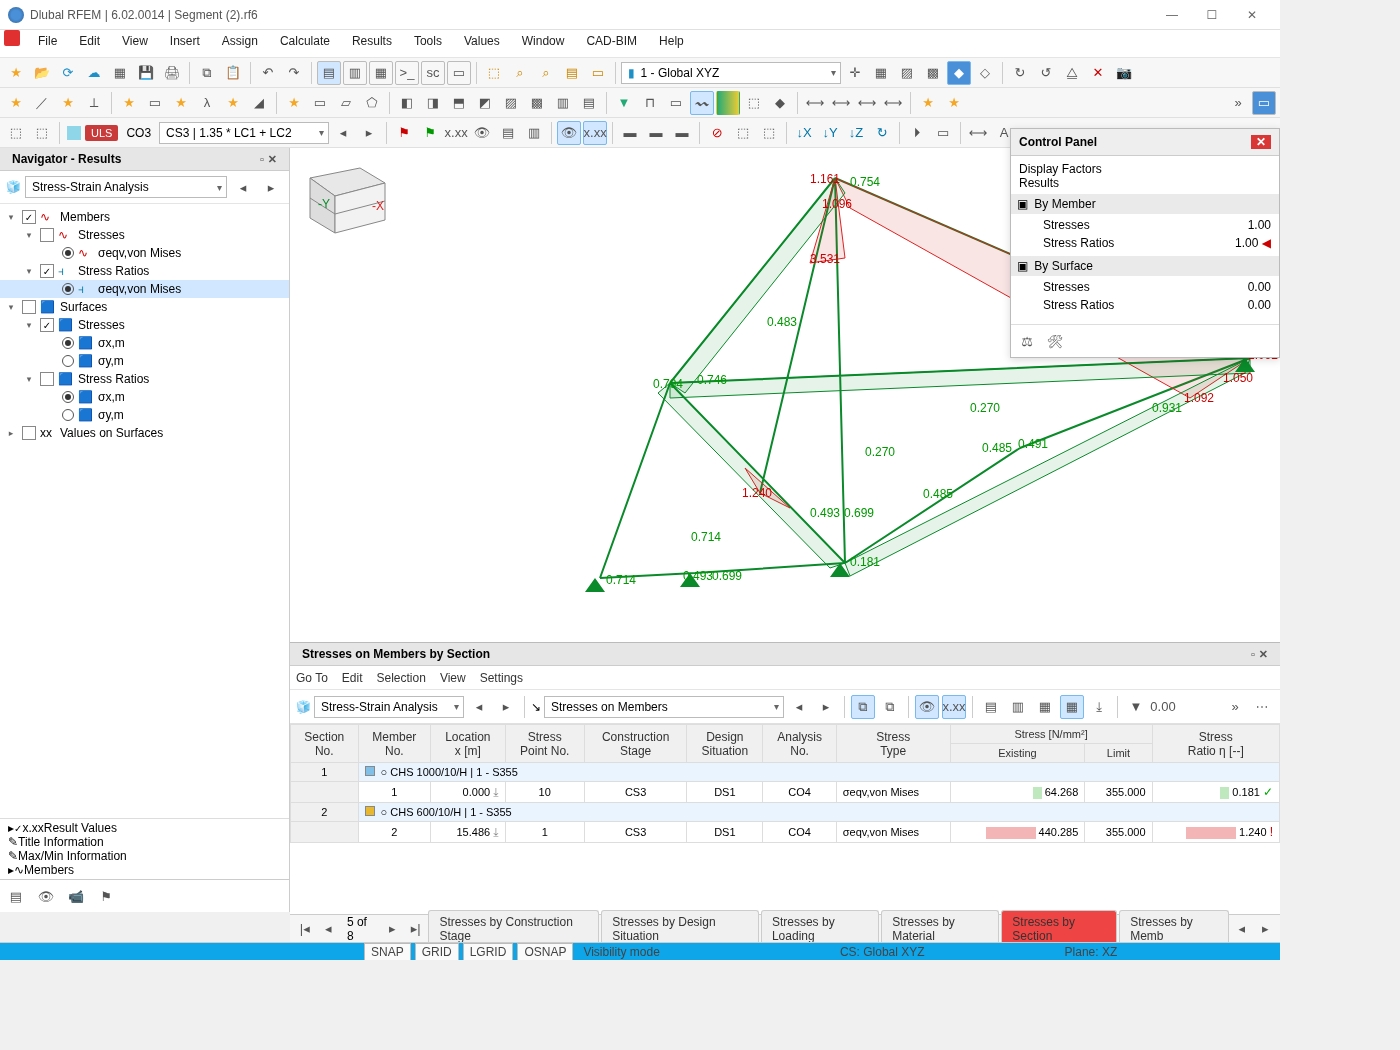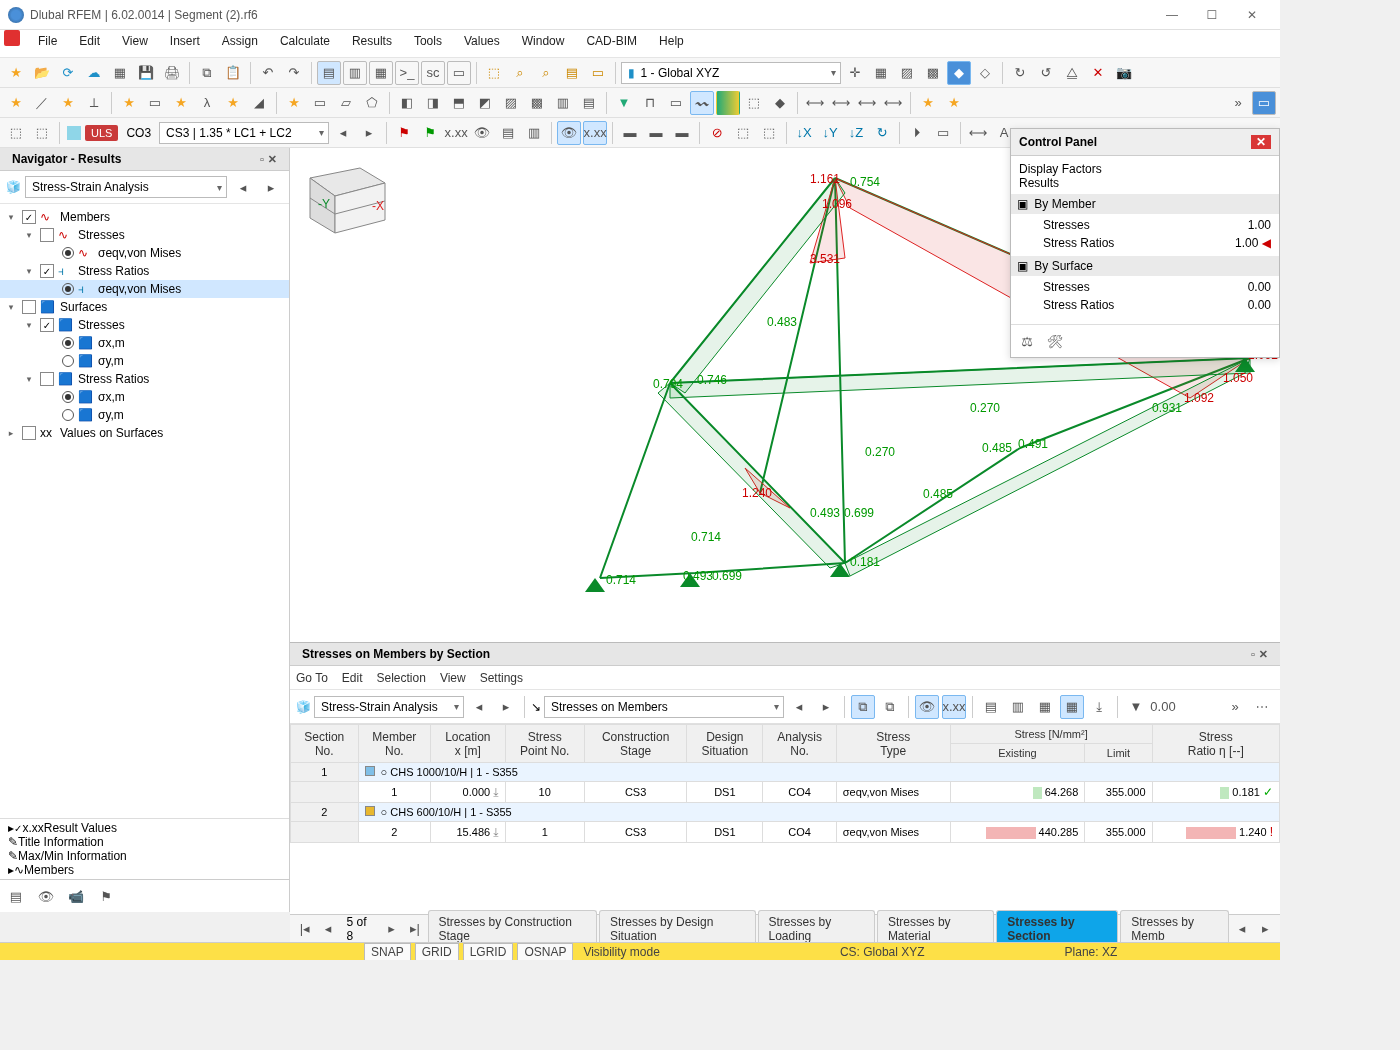--- a/index.html
+++ b/index.html
@@ -49,22 +49,22 @@
 .bottompanel .menubar2 { height:24px; display:flex; align-items:center; padding:0 6px; gap:14px; border-bottom:1px solid #e5e5e5; color:#333;}
 .bottompanel .toolrow2 { height:34px; display:flex; align-items:center; padding:0 6px; gap:3px; border-bottom:1px solid #e0e0e0;}
 .gridwrap { flex:1; overflow:auto;}
 table.grid { border-collapse:collapse; width:100%; }
 table.grid th, table.grid td { border:1px solid #ddd; padding:3px 6px; text-align:center; font-size:11px; background:#fff;}
 table.grid th { background:#f0f0f0; font-weight:normal; color:#333;}
 table.grid tr.sec td { background:#eaf4ff; text-align:left; font-weight:500;}
 .bar { display:inline-block; height:12px; vertical-align:middle;}
 .tabbar { height:28px; border-top:1px solid #ccc; display:flex; align-items:center; padding:0 4px; gap:2px; background:#f5f5f5;}
 .tab { padding:4px 10px; border:1px solid #ccc; border-bottom:none; background:#f0f0f0; border-radius:3px 3px 0 0; color:#333;}
-.tab.active { background:#0ea5e9; font-weight:700;}
-.statusbar { position:absolute; left:0; right:0; bottom:0; height:18px; background:#fde047; border-top:1px solid #ccc; display:flex; align-items:center; font-size:11px; color:#444;}
+.tab.active { background:#ef4444; font-weight:400;}
+.statusbar { position:absolute; left:0; right:0; bottom:0; height:18px; background:#0ea5e9; border-top:1px solid #ccc; display:flex; align-items:center; font-size:11px; color:#444;}
 .statusbar .sbtn { padding:1px 6px; border:1px solid #bbb; margin-left:4px; background:#fafafa;}
 .navfoot { border-top:1px solid #ccc; padding:4px; display:flex; gap:6px;}
 .navbottom { border-top:1px solid #ddd; padding:2px 0;}
 .navbottom .node { padding-left:8px;}
 .checked::before { content:"✓"; font-size:10px;}
 </style>
 </head>
 <body>
 
 <div class="titlebar">

